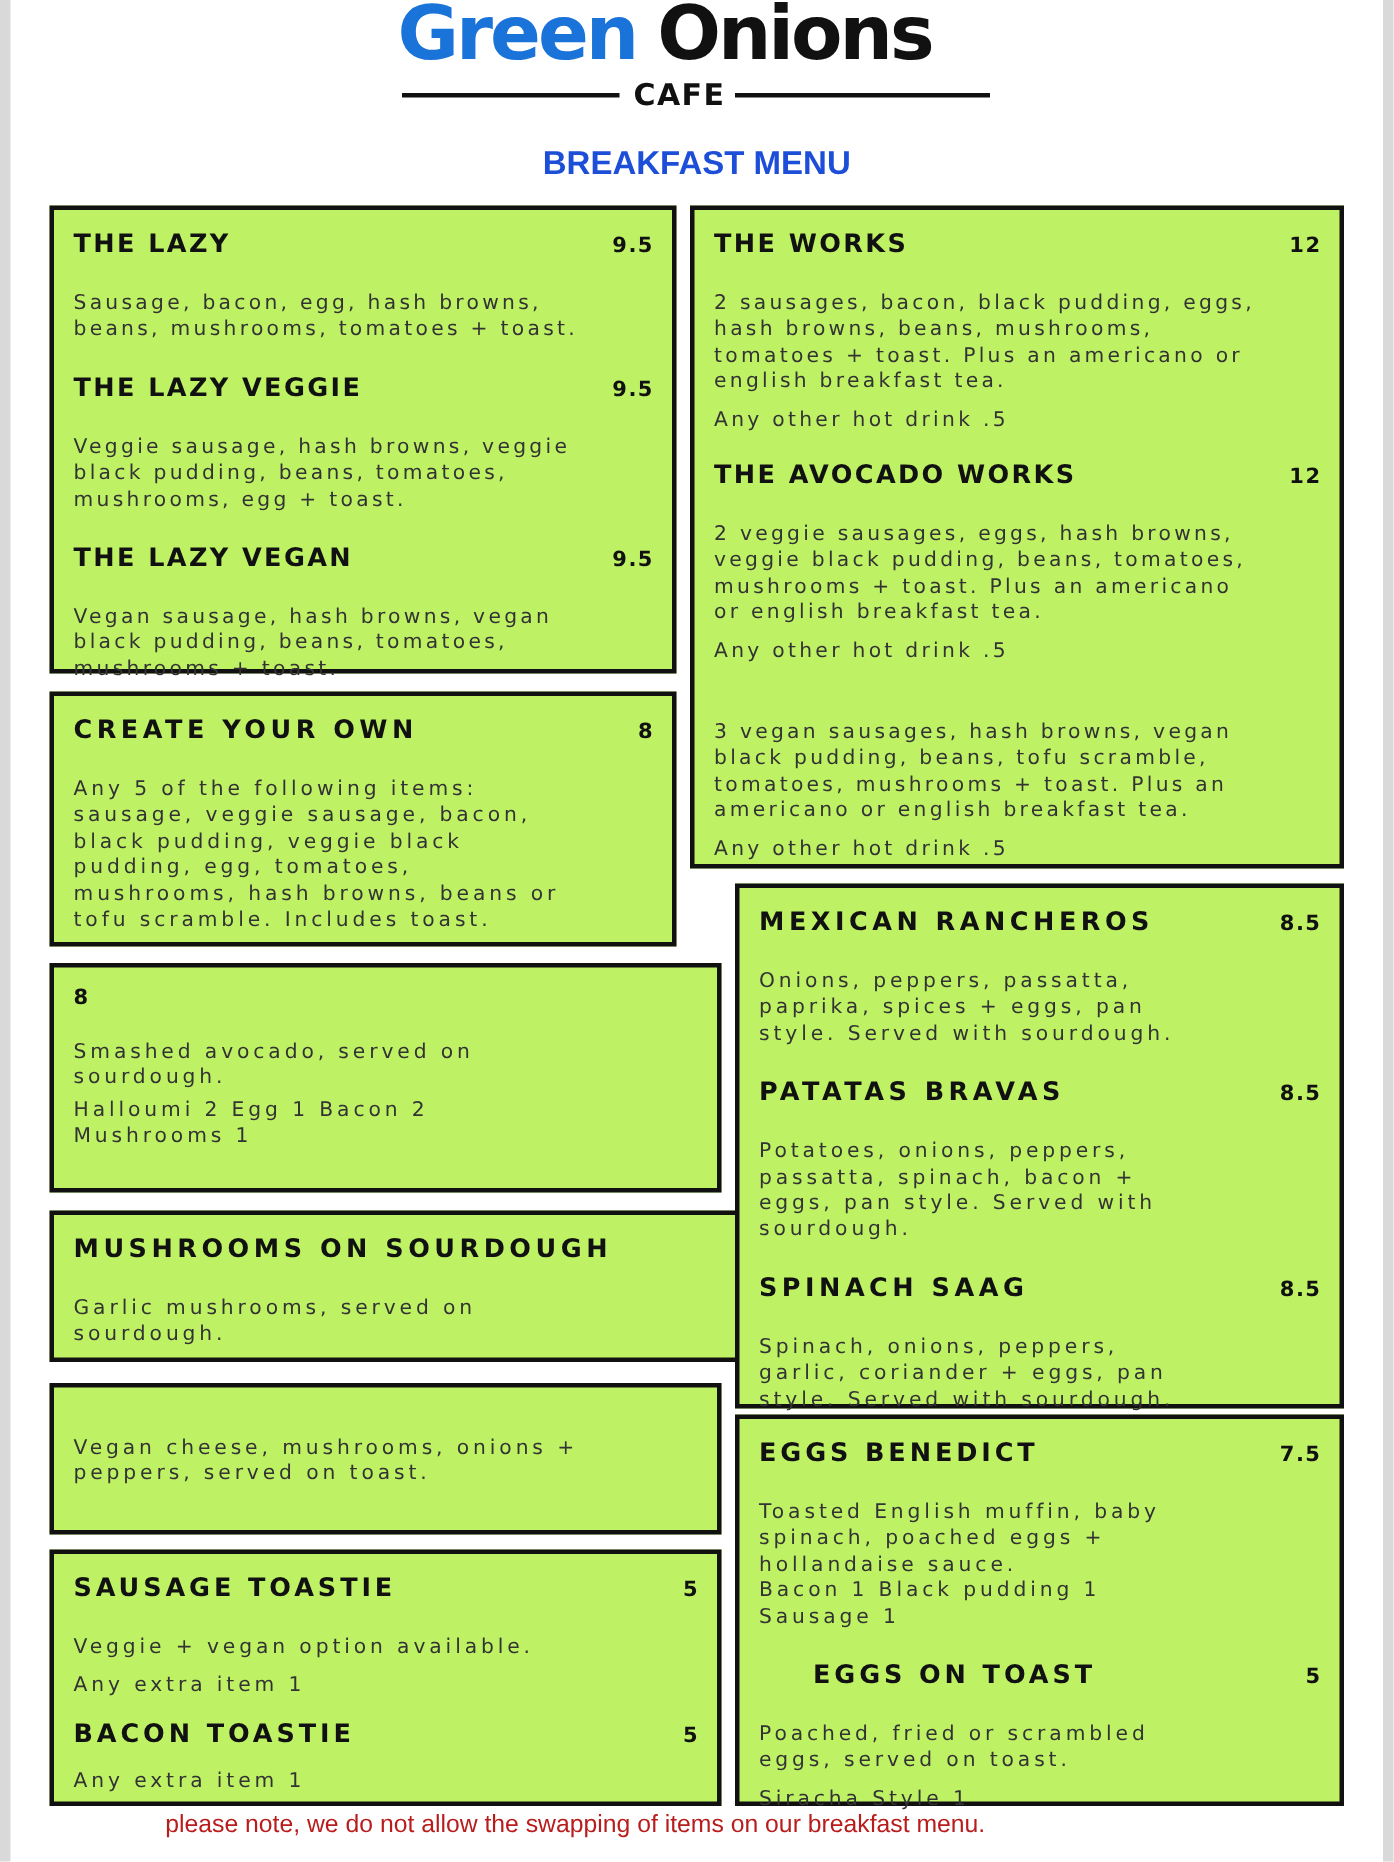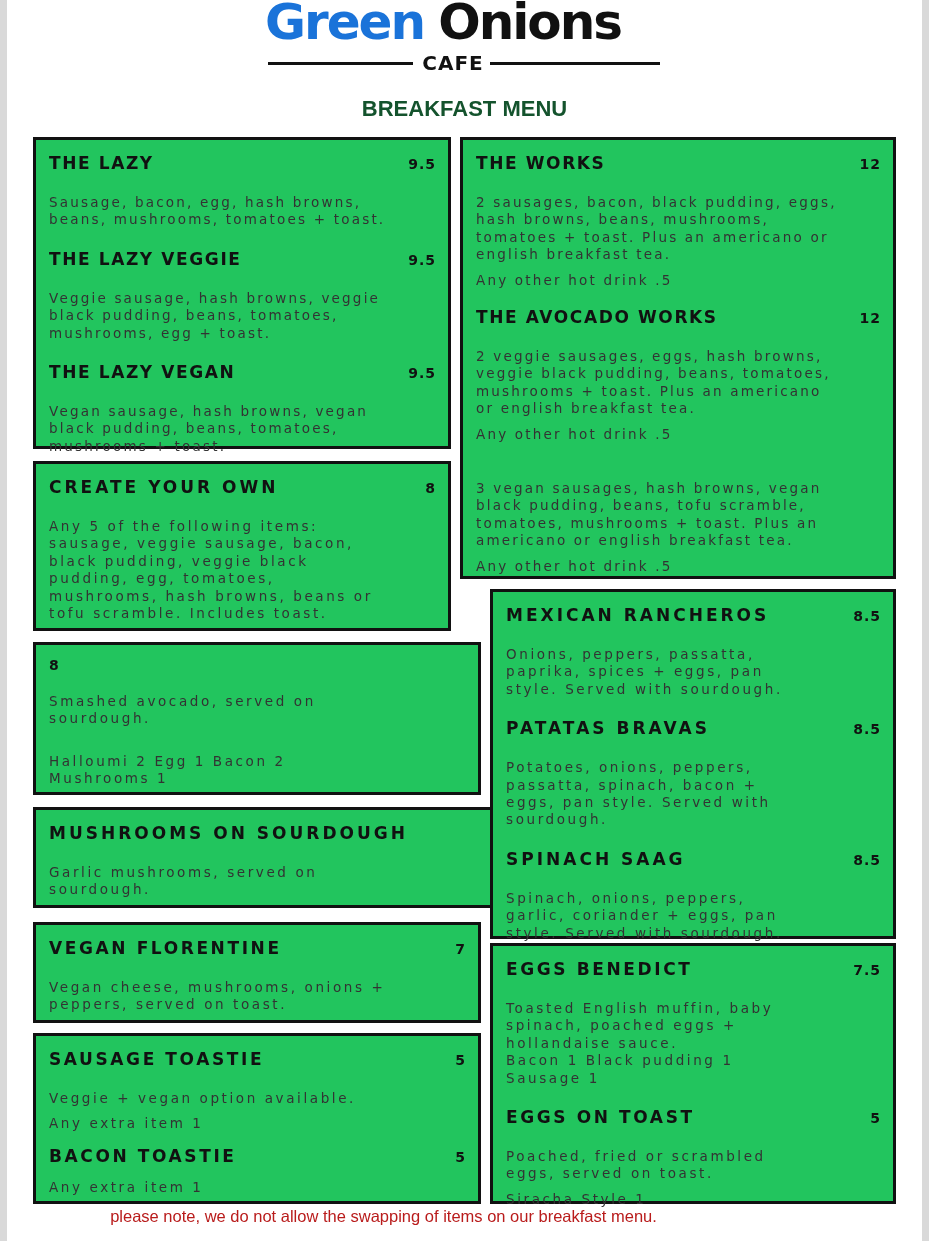--- a/index.html
+++ b/index.html
@@ -22,25 +22,25 @@
   .cafe-row { position:absolute; left:268px; top:50px; width:392px; height:26px; }
   .cafe-line { position:absolute; top:12px; height:3px; background:#111; }
   .cafe-line.l { left:0; width:145px; }
   .cafe-line.r { right:0; width:170px; }
   .cafe-text {
     position:absolute; left:152px; top:0; width:66px; text-align:center;
     font-weight:bold; font-size:20px; line-height:26px; letter-spacing:1px; color:#111;
   }
   .menu-title {
     position:absolute; left:0; width:929px; top:96px; text-align:center;
-    font-family:"Liberation Sans", sans-serif; font-weight:bold; font-size:22px; color:#14532d;
+    font-family:"Liberation Sans", sans-serif; font-weight:bold; font-size:22px; color:#1d4ed8;
   }
 
   .box {
-    position:absolute; border:3px solid #111; box-sizing:border-box; background:#22c55e;
+    position:absolute; border:3px solid #111; box-sizing:border-box; background:#bef264;
     padding:12px 12px 0 13px;
   }
   .item { position:relative; }
   .item-head { display:flex; justify-content:space-between; align-items:baseline; }
   .item-name {
     font-family:"DejaVu Sans", sans-serif; font-weight:bold; font-size:17px;
     letter-spacing:1.6px; line-height:22px; color:#111;
   }
   .item-price {
     font-family:"DejaVu Sans", sans-serif; font-weight:bold; font-size:14px;
@@ -159,42 +159,38 @@
   </div>
 </div>
 
 <div class="box wide" style="left:33px; top:642px; width:448px; height:153px;">
   <div class="item">
     <div class="item-head">
         <span class="item-price">8</span>
       </div>
     <div class="item-desc">Smashed avocado, served on
 sourdough.</div>
-    <div class="item-extra" style="margin-top:25px;">Halloumi 2 Egg 1 Bacon 2
+    <div class="item-extra" style="margin-top:4px;">Halloumi 2 Egg 1 Bacon 2
 Mushrooms 1</div>
   </div>
 </div>
 
 <div class="box wide" style="left:33px; top:807px; width:516px; height:101px;">
   <div class="item">
     <div class="item-head">
         <span class="item-name" style="letter-spacing:3px;">MUSHROOMS ON SOURDOUGH</span>
         <span class="item-price">7.5</span>
       </div>
     <div class="item-desc">Garlic mushrooms, served on
 sourdough.</div>
   </div>
 </div>
 
 <div class="box wide" style="left:33px; top:922px; width:448px; height:101px;">
   <div class="item">
-    <div class="item-head">
-        <span class="item-name" style="letter-spacing:2.6px;">VEGAN FLORENTINE</span>
-        <span class="item-price">7</span>
-      </div>
     <div class="item-desc">Vegan cheese, mushrooms, onions +
 peppers, served on toast.</div>
   </div>
 </div>
 
 <div class="box wide" style="left:33px; top:1033px; width:448px; height:171px;">
   <div class="item">
     <div class="item-head">
         <span class="item-name" style="letter-spacing:2.6px;">SAUSAGE TOASTIE</span>
         <span class="item-price">5</span>
@@ -253,21 +249,21 @@
       </div>
     <div class="item-desc">Toasted English muffin, baby
 spinach, poached eggs +
 hollandaise sauce.
 Bacon 1 Black pudding 1
 Sausage 1</div>
   </div>
   <div class="sp2"></div>
   <div class="item">
     <div class="item-head">
-        <span class="item-name" style="letter-spacing:2.6px;">EGGS ON TOAST</span>
+        <span class="item-name" style="letter-spacing:2.6px;margin-left:36px;">EGGS ON TOAST</span>
         <span class="item-price">5</span>
       </div>
     <div class="item-desc">Poached, fried or scrambled
 eggs, served on toast.</div>
     <div class="item-extra">Siracha Style 1</div>
   </div>
 </div>
 
 <div class="footer">please note, we do not allow the swapping of items on our breakfast menu.</div>
 

